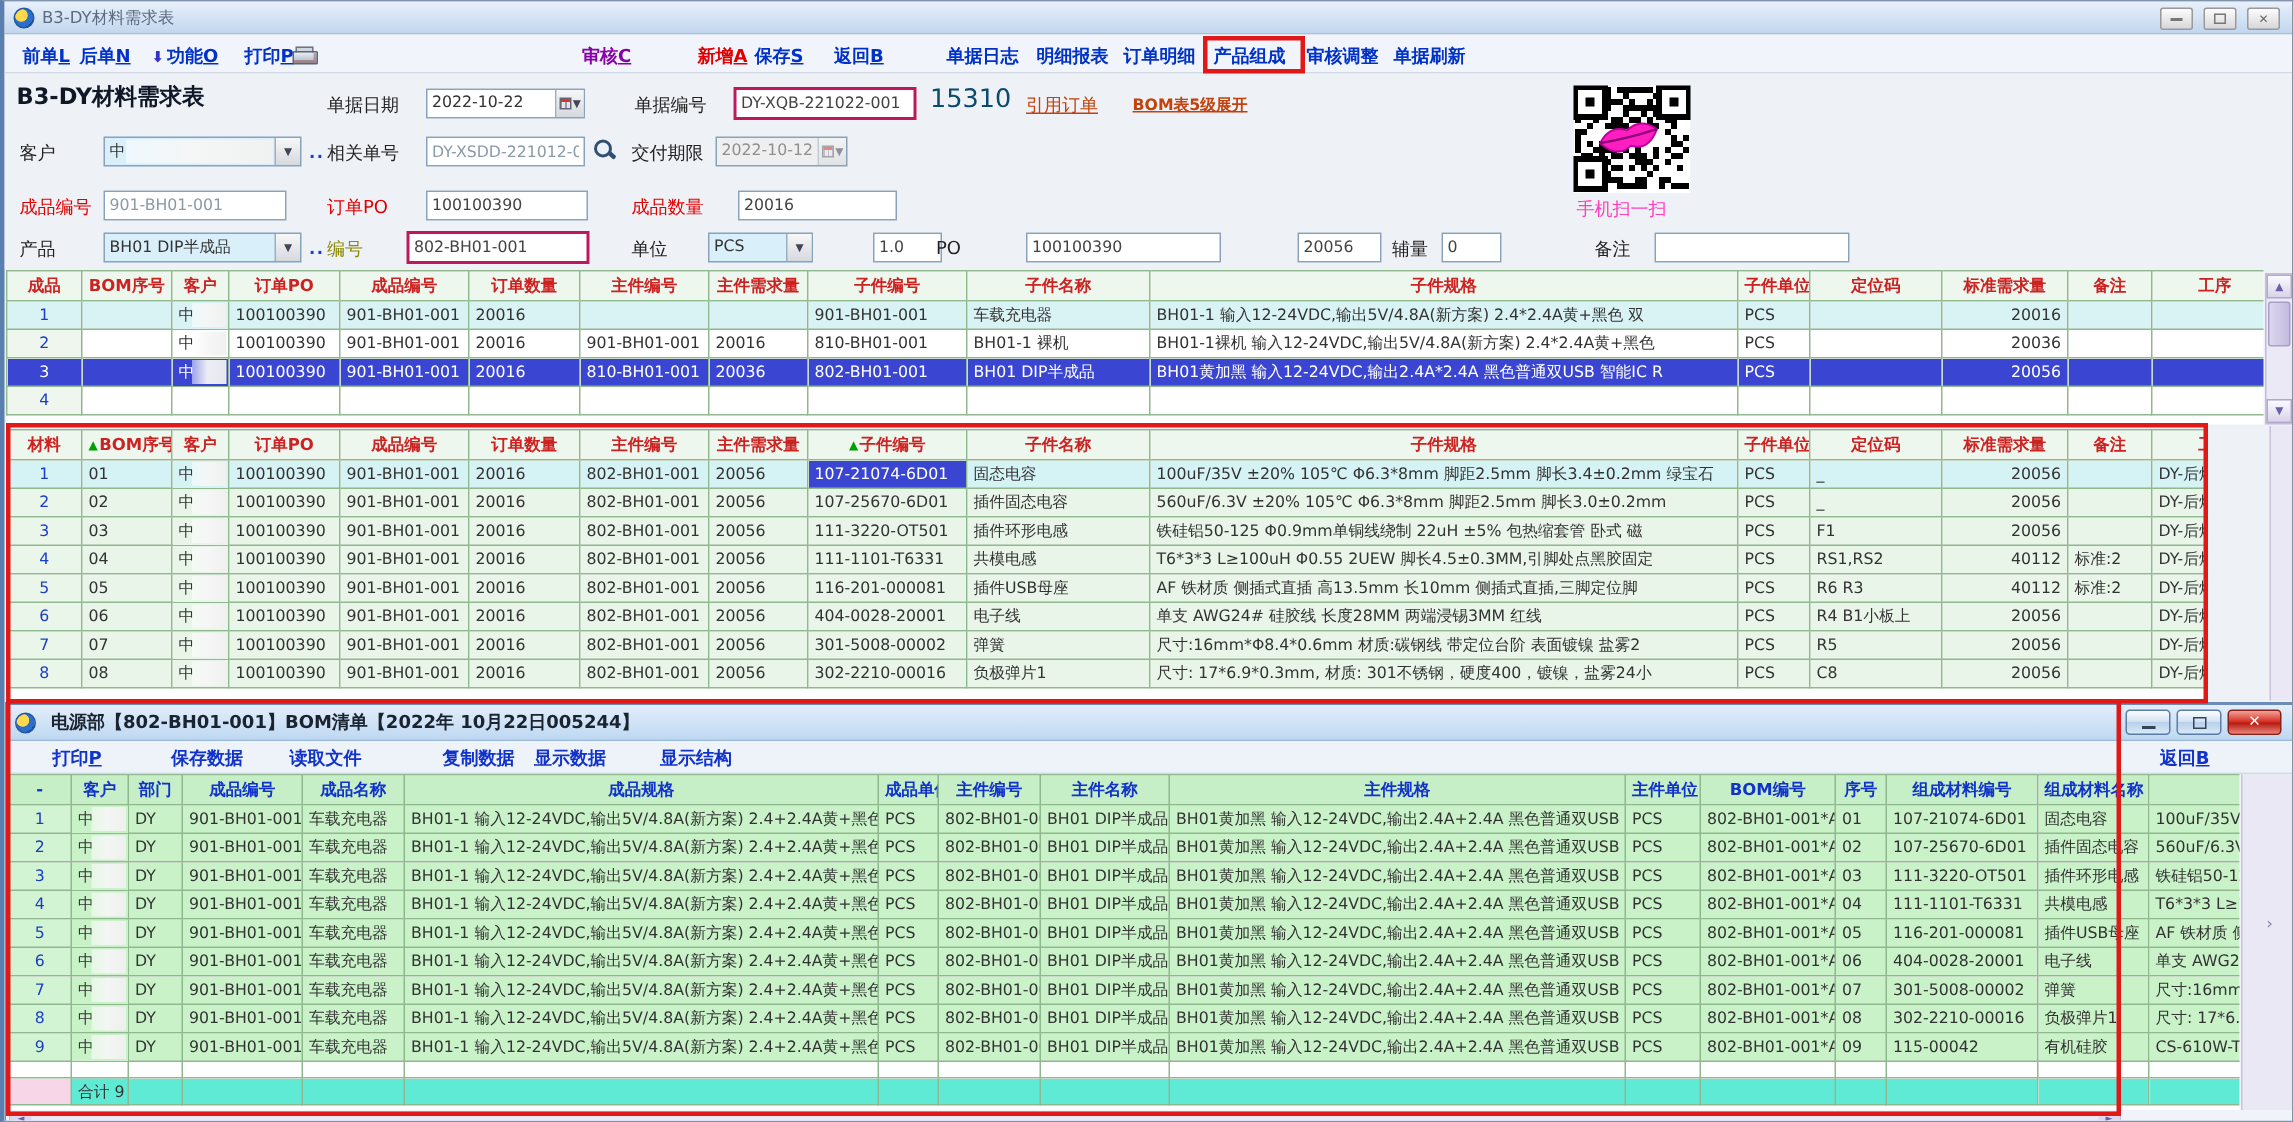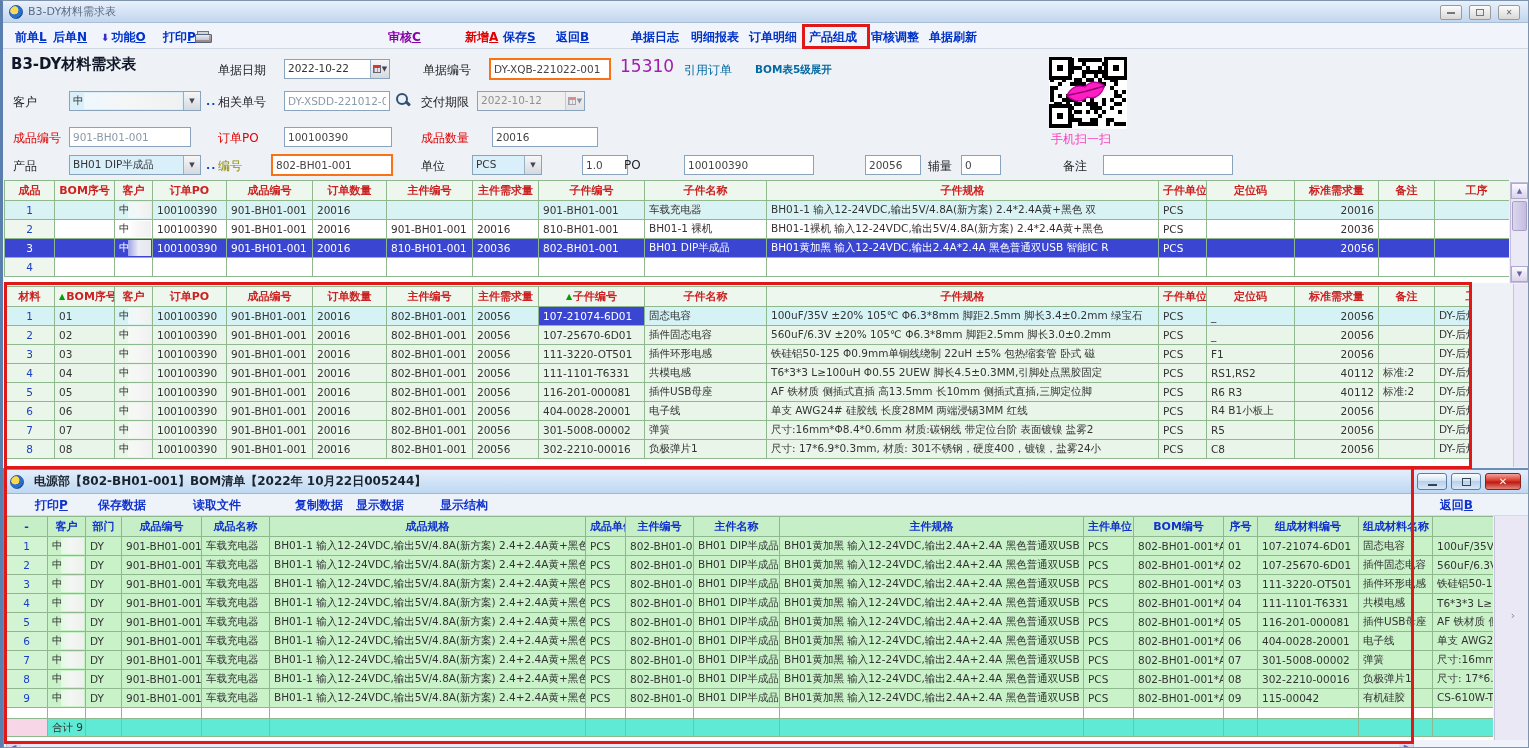--- a/index.html
+++ b/index.html
@@ -34,35 +34,35 @@
   .printer::after { content:""; position:absolute; left:0; top:3px; width:15px; height:7px; background:linear-gradient(#e8edf2,#aab4c0); border:1px solid #5a6676; border-radius:1px; box-shadow:inset -2px -2px 0 rgba(120,40,40,.35); }
 
   
   .formarea { position:absolute; left:0; top:48px; width:100%; height:130px; background:#eef1f6; }
   .flabel { position:absolute; font-size:12px; color:#222; white-space:nowrap; }
   .flabel.red { color:#e00000; }
   .flabel.olive { color:#8a8a00; }
   .ftitle { position:absolute; left:8px; top:6px; font-size:15px; font-weight:bold; color:#101828; }
   .inp { position:absolute; height:20px; border:1px solid #8aa3bd; background:#fff;
     font:10.5px "DejaVu Sans",sans-serif; color:#444; padding:0 3px; outline:none; }
-  .inp.bold-border { border:2px solid #f97316; }
+  .inp.bold-border { border:2px solid #be185d; }
   .combo { position:absolute; height:20px; border:1px solid #8aa3bd; background:#d9effa; display:flex; }
   .combo .val { flex:1; font-size:10.5px; color:#333; padding:2px 3px; white-space:nowrap; overflow:hidden; position:relative; }
   .combo.blurval .val::after { content:""; position:absolute; left:14px; top:1px; right:1px; bottom:1px;
     background:linear-gradient(90deg,rgba(255,255,255,.55),rgba(246,246,246,.96) 45%,rgba(241,241,241,.96)); }
   .dbtn { width:17px; background:linear-gradient(#f7f7f7,#d5d9de); border-left:1px solid #9ab0c4;
     color:#445; font-size:7px; display:flex; align-items:center; justify-content:center; }
   .calbtn { width:19px; background:linear-gradient(#f7f7f7,#d5d9de); border-left:1px solid #9ab0c4;
     display:flex; align-items:center; justify-content:center; gap:1px; color:#445; font-size:7px; }
   .calgrid { display:inline-block; width:8px; height:8px; border:1px solid #667;
     background:linear-gradient(#d33 0 2px, transparent 2px),
       repeating-linear-gradient(90deg,#99a 0 1px, transparent 1px 3px); }
   .dots { position:absolute; font-size:11px; color:#1144cc; font-weight:bold; letter-spacing:1px; }
-  .badge-count { position:absolute; font-size:17px; color:#a21caf; }
-  .linktext { position:absolute; font-size:12px; color:#0369a1; white-space:nowrap; }
+  .badge-count { position:absolute; font-size:17px; color:#0c4a6e; }
+  .linktext { position:absolute; font-size:12px; color:#c2410c; white-space:nowrap;text-decoration:underline; }
   .linktext.small { font-size:10.5px; font-weight:bold; }
   .mag { position:absolute; width:16px; height:16px; }
   .mag::before { content:""; position:absolute; left:1px; top:1px; width:8px; height:8px; border:2px solid #33516e; border-radius:50%; background:#e8f2fa; }
   .mag::after { content:""; position:absolute; left:10px; top:10px; width:6px; height:2.5px; background:#33516e; transform:rotate(42deg); border-radius:1px; }
 
   
   .qrwrap { position:absolute; left:1046px; top:8px; width:78px; height:72px; }
   .qrcap { position:absolute; left:1048px; top:82px; font-size:12px; color:#ff3dbe; }
   .lips { position:absolute; left:14px; top:22px; transform:rotate(-14deg); }
 
@@ -178,21 +178,21 @@
     <span class="flabel" style="left:10px; top:45px;">客户</span>
     <div class="combo blurval" style="left:66px; top:42px; width:132px;">
       <span class="val">中</span>
       <span class="dbtn">▼</span>
     </div>
     <span class="dots" style="left:203px; top:46px;">..</span>
     <span class="flabel" style="left:215px; top:45px;">相关单号</span>
     <input class="inp" style="left: 281px; top: 42px; width: 106px; color: rgb(138, 154, 168);" readonly="" value="DY-XSDD-221012-01">
     <span class="mag" style="left:392px; top:43px;"></span>
     <span class="flabel" style="left:418px; top:45px;">交付期限</span>
-    <div class="combo" style="left:474px; top:42px; width:108px; background:#efefef;">
+    <div class="combo" style="left:474px; top:42px; width:88px; background:#efefef;">
       <span class="val" style="color:#909090;">2022-10-12</span>
       <span class="calbtn" style="opacity:.55;"><span class="calgrid"></span>▼</span>
     </div>
 
     <span class="flabel red" style="left:10px; top:81px;">成品编号</span>
     <input class="inp" style="left: 66px; top: 78px; width: 122px; color: rgb(138, 154, 168);" readonly="" value="901-BH01-001">
     <span class="flabel red" style="left:215px; top:81px;">订单PO</span>
     <input class="inp" style="left: 281px; top: 78px; width: 108px;" readonly="" value="100100390">
     <span class="flabel red" style="left:418px; top:81px;">成品数量</span>
     <input class="inp" style="left: 489px; top: 78px; width: 106px;" readonly="" value="20016">
@@ -677,21 +677,21 @@
       <span class="pbtn">
           <span class="bar"></span>
         </span>
       <span class="pbtn">
           <span class="box"></span>
         </span>
       <span class="pbtn close">✕</span>
     </div>
     <div class="ptoolbar" id="ptoolbar">
         <span class="ptool" style="left: 31px;">打印<u>P</u></span>
-        <span class="ptool" style="left: 94px;">保存数据</span>
+        <span class="ptool" style="left: 110px;">保存数据</span>
         <span class="ptool" style="left: 189px;">读取文件</span>
         <span class="ptool" style="left: 291px;">复制数据</span>
         <span class="ptool" style="left: 352px;">显示数据</span>
         <span class="ptool" style="left: 436px;">显示结构</span>
       </div>
     <span class="preturn"><span>返回</span><u>B</u></span>
     <div class="tblwrap" id="t3wrap" style="top:46px; left:1px; width:1488px; height:224px;">
         <table>
           <colgroup>
             <col style="width: 42px;">

